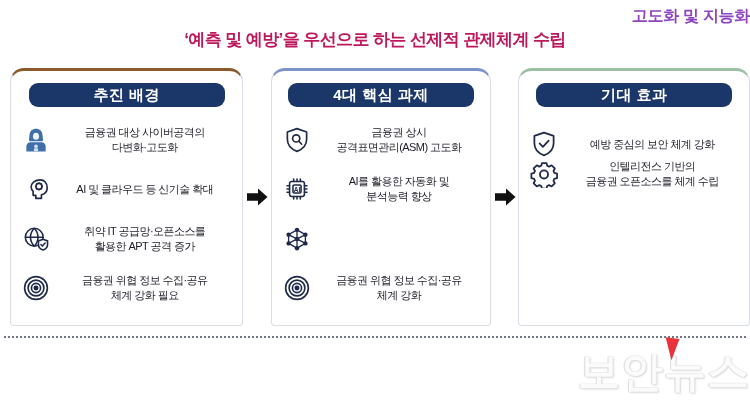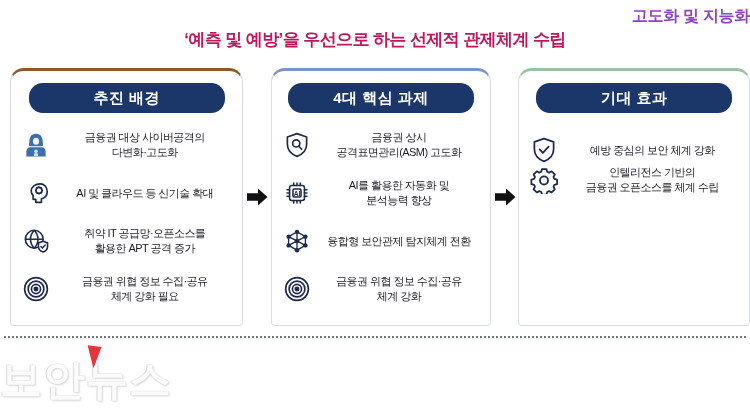--- a/index.html
+++ b/index.html
@@ -39,22 +39,22 @@
     display: flex; flex-direction: column; align-items: center;
   }
   .panel-1 { width: 236px; margin-left: 10px; border-top-color: #8b5a2b; }
   .panel-2 { width: 222px; border-top-color: #7b93c8; }
   .panel-3 { width: 234px; border-top-color: #9dbfa3; }
 
   .panel-header {
     background: #1b3668;
     color: #ffffff;
     font-size: 15px; font-weight: bold; letter-spacing: 0.5px;
-    border-radius: 14px;
-    width: 196px; height: 30px;
+    border-radius: 9px;
+    width: 196px; height: 24px;
     display: flex; align-items: center; justify-content: center;
     margin-bottom: 6px;
   }
   .panel-2 .panel-header { width: 186px; }
   .panel-3 .panel-header { width: 196px; }
 
   .items { width: 100%; flex: 1; display: flex; flex-direction: column; }
   .panel-1 .items, .panel-2 .items { justify-content: space-around; padding: 2px 0 6px; }
   .panel-3 .items { justify-content: flex-start; padding-top: 16px; }
 
@@ -79,22 +79,22 @@
   .arrow-cell svg { width: 24px; height: 24px; }
 
   
   .dotted-rule {
     position: absolute; left: 4px; top: 336px; width: 742px;
     border-top: 2px dotted #5a6070; opacity: .85;
   }
 
   
   .watermark {
-    position: absolute; left: 0; top: 352px; width: 750px;
-    text-align: left;
+    position: absolute; left: 0; top: 344px; width: 750px;
+    text-align: right;
   }
   .wm-text {
     position: relative; display: inline-block;
     font-size: 42px; font-weight: bold; letter-spacing: 1px;
     color: #fbfbfb;
     text-shadow: 0 0 1px #cfcfcf, 1px 1px 2px #d6d6d6, -1px 0 1px #dcdcdc;
   }
   .wm-mark {
     position: absolute; left: 86px; top: -6px;
     width: 0; height: 0;
@@ -216,21 +216,20 @@
               <path d="M16 5.5v21M6.4 11l19.2 10M25.6 11L6.4 21M6.4 11l9.6 5 9.6-5M6.4 21l9.6-5 9.6 5"></path>
               <circle cx="16" cy="5.5" r="2.5" fill="#1f2a4a" stroke="none"></circle>
               <circle cx="6.4" cy="11" r="2.5" fill="#1f2a4a" stroke="none"></circle>
               <circle cx="25.6" cy="11" r="2.5" fill="#1f2a4a" stroke="none"></circle>
               <circle cx="6.4" cy="21" r="2.5" fill="#1f2a4a" stroke="none"></circle>
               <circle cx="25.6" cy="21" r="2.5" fill="#1f2a4a" stroke="none"></circle>
               <circle cx="16" cy="26.5" r="2.5" fill="#1f2a4a" stroke="none"></circle>
               <circle cx="16" cy="16" r="2.7" fill="#1f2a4a" stroke="none"></circle>
             </svg>
           </span>
-          <span class="item-text">융합형 보안관제 탐지체계 전환</span>
         </div>
 
         <div class="item">
           <span class="item-icon">
             <svg viewBox="0 0 32 32" fill="none" stroke="#1f2a4a" stroke-width="1.9">
               <circle cx="16" cy="16" r="13"></circle>
               <circle cx="16" cy="16" r="9"></circle>
               <circle cx="16" cy="16" r="5.2"></circle>
               <circle cx="16" cy="16" r="1.9" fill="#1f2a4a"></circle>
             </svg>

